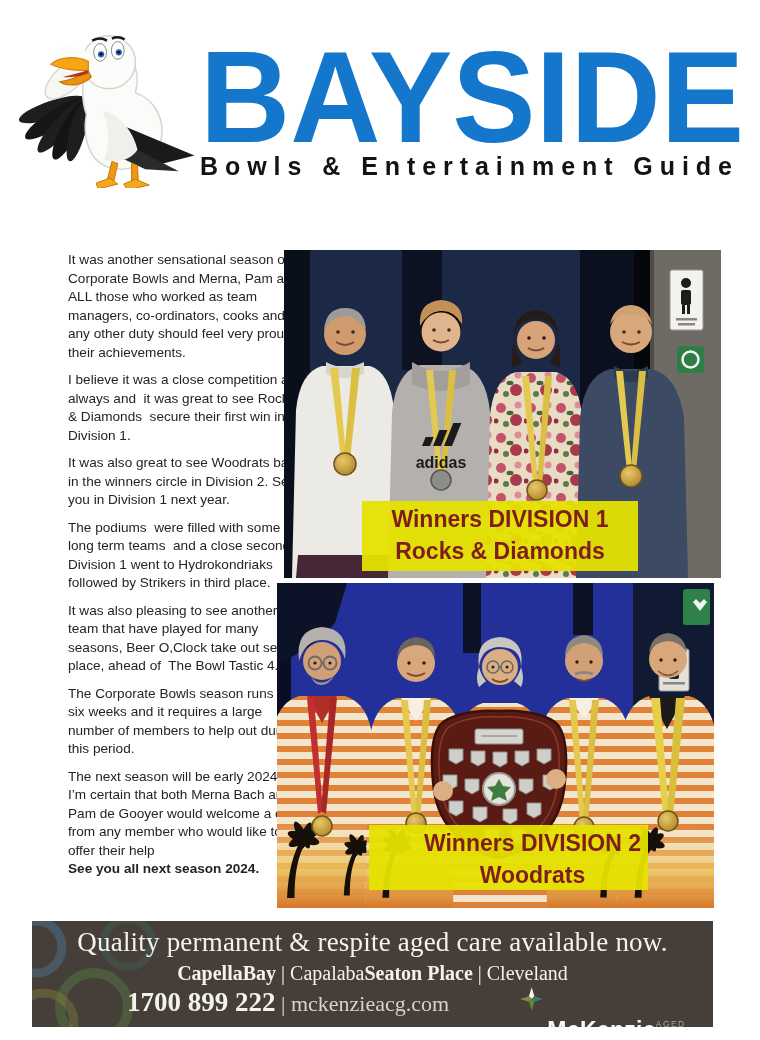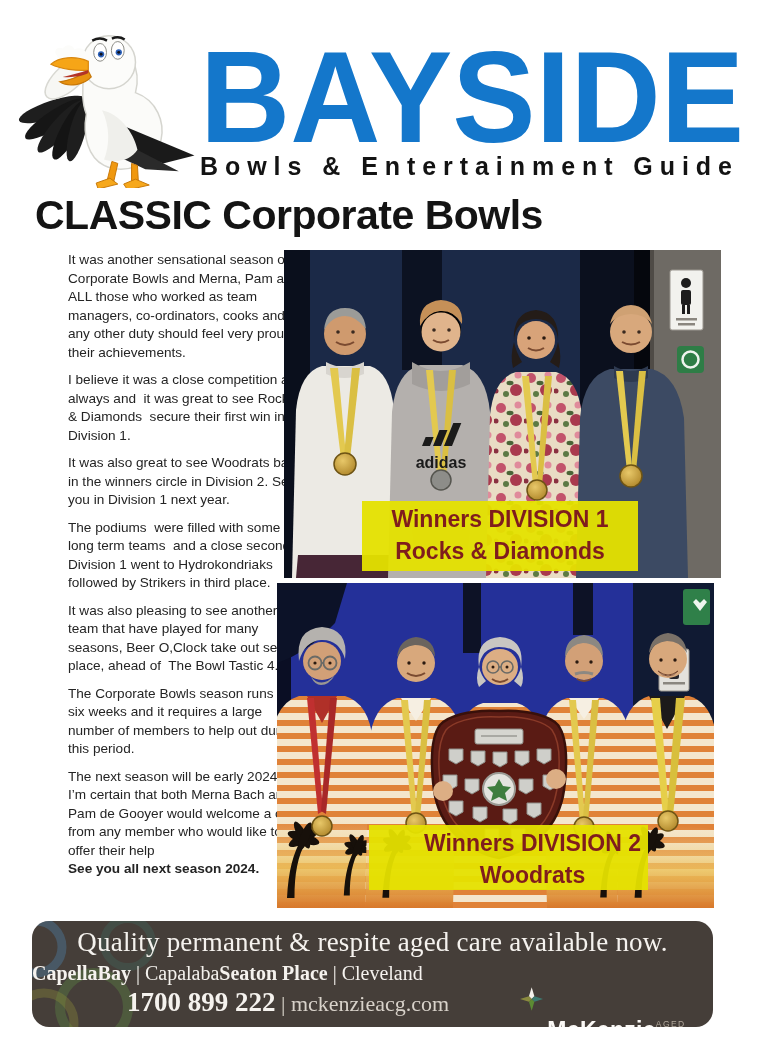--- a/index.html
+++ b/index.html
@@ -29,31 +29,30 @@
     position:absolute; background:rgba(229,226,0,0.95); text-align:center;
     font-weight:bold; font-size:23px; line-height:32px; color:#7f1d1d; padding-top:2px;
   }
   .cap1 { left:78px; top:251px; width:276px; height:70px; }
   .cap2 { left:92px; top:242px; width:279px; height:65px;padding-left:48px; }
   
   .footer-ad {
     position:absolute; left:32px; top:921px; width:681px; height:106px;
     background:#453e39; overflow:hidden; color:#f5f2ee;
     font-family:"Liberation Serif", serif;
-    border-radius:17px;
   }
   .footer-rings { position:absolute; left:0; top:0; }
   .footer-inner { position:relative; width:100%; height:100%; }
   .footer-headline {
     position:absolute; left:0; top:6px; width:100%; text-align:center;
     font-size:27px; letter-spacing:0.2px;
   }
   .footer-locations {
     position:absolute; left:0; top:41px; width:100%;
-    display:flex; justify-content:flex-start; font-size:20px;
+    display:flex; justify-content:center; font-size:20px;
   }
   .footer-locations .loc b { font-weight:bold; }
   .footer-contact { position:absolute; left:95px; top:66px; font-size:22px; color:#d8d2ca; }
   .footer-contact b { font-size:27px; color:#f5f2ee; }
   .brand { position:absolute; left:488px; top:63px; display:flex; align-items:flex-start; gap:4px;
            font-family:"Liberation Sans", sans-serif; }
   .brand-text { display:flex; flex-direction:row;margin-top:34px; }
   .brand-name { font-size:23px; font-weight:bold; color:#fbf9f6; line-height:24px; letter-spacing:0.3px; }
   .brand-tagline { font-size:8.5px; color:#b0a79b; letter-spacing:1.4px; margin-top:1px; }
 </style>
@@ -113,21 +112,20 @@
   </svg>
 
   <svg class="logo-title-svg" width="548" height="104" viewBox="0 0 548 80" preserveAspectRatio="none">
     <text x="2" y="77" font-family="Liberation Sans, sans-serif" font-weight="bold" font-size="100" fill="#1477cb" textLength="544" lengthAdjust="spacingAndGlyphs">BAYSIDE</text>
   </svg>
 
   <svg class="logo-sub-svg" width="548" height="38" viewBox="0 0 548 38">
     <text x="2" y="29" font-family="Liberation Sans, sans-serif" font-weight="bold" font-size="25" fill="#131313" textLength="532" lengthAdjust="spacing">Bowls &amp; Entertainment Guide</text>
   </svg>
 
-  <h1 class="headline">CLASSIC Corporate Bowls</h1>
 
   <div class="article-col">
     <p>It was another sensational season of Corporate Bowls and Merna, Pam and ALL those who worked as team managers, co-ordinators, cooks and any other duty should feel very proud of their achievements.</p>
     <p>I believe it was a close competition as always and  it was great to see Rocks &amp; Diamonds  secure their first win in Division 1.</p>
     <p>It was also great to see Woodrats back in the winners circle in Division 2. See you in Division 1 next year.</p>
     <p>The podiums  were filled with some long term teams  and a close second in Division 1 went to Hydrokondriaks followed by Strikers in third place.</p>
     <p>It was also pleasing to see another team that have played for many seasons, Beer O,Clock take out second place, ahead of  The Bowl Tastic 4.</p>
     <p>The Corporate Bowls season runs for six weeks and it requires a large number of members to help out during this period.</p>
     <p>The next season will be early 2024 and I’m certain that both Merna Bach and Pam de Gooyer would welcome a call from any member who would like to offer their help</p>
     <p class="closing">See you all next season 2024.</p>

